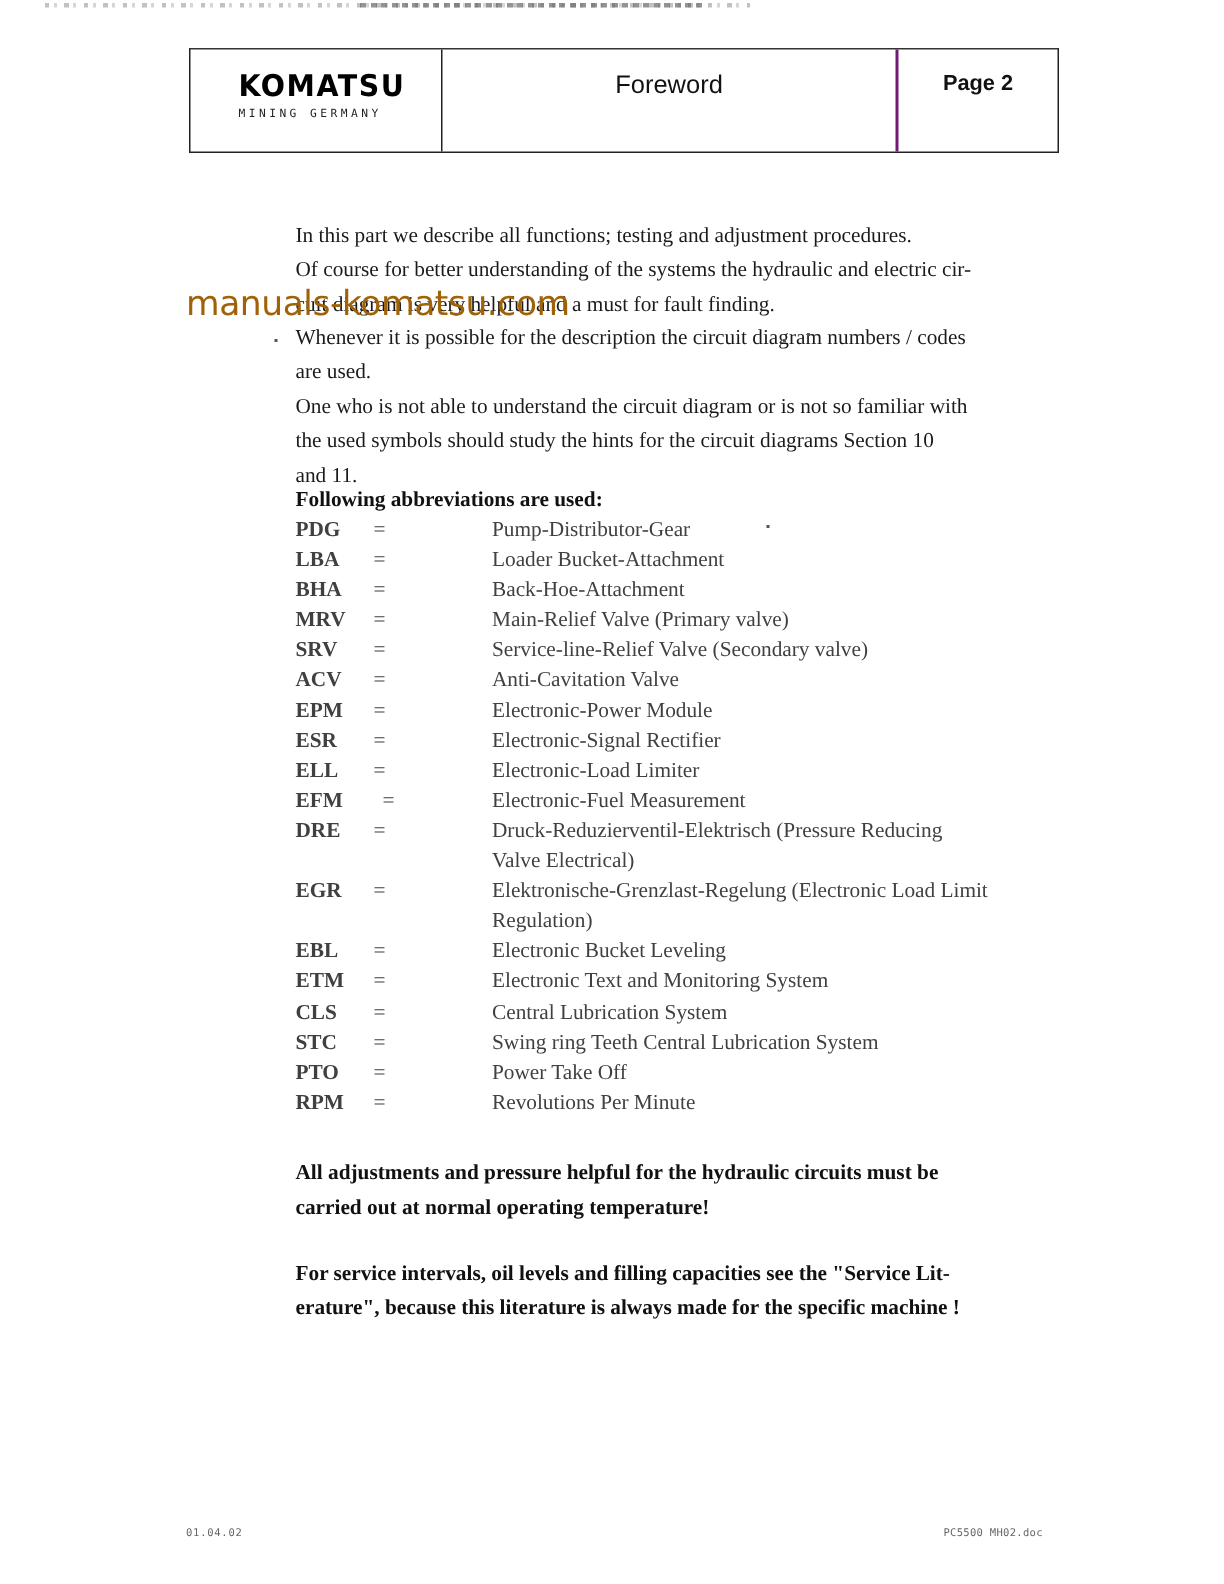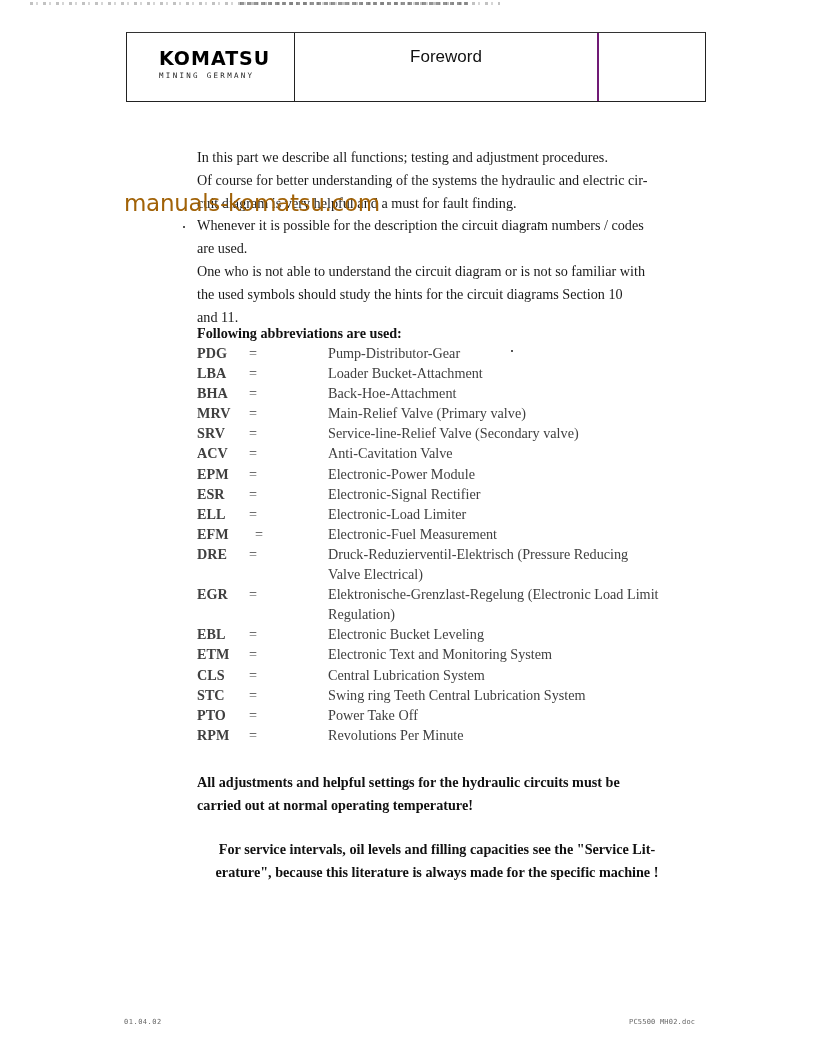--- a/index.html
+++ b/index.html
@@ -50,20 +50,23 @@
 <div class="scan-top"></div>
 <div class="scan-top2"></div>
 
 <div class="header-box">
   <div class="cell logo-cell">
     <div class="logo-word">KOMATSU</div>
     <div class="logo-sub">MINING GERMANY</div>
   </div>
   <div class="cell title-cell">
     <div class="title-text">Foreword</div>
+  </div>
+  <div class="cell page-cell">
+    <div class="page-text">Page 2</div>
   </div>
 </div>
 
 <div class="body-text">
   <p>In this part we describe all functions; testing and adjustment procedures.</p>
   <p>Of course for better understanding of the systems the hydraulic and electric cir-</p>
   <p>cuit diagram is very helpful and a must for fault finding.</p>
   <p>Whenever it is possible for the description the circuit diagram numbers / codes</p>
   <p>are used.</p>
   <p>One who is not able to understand the circuit diagram or is not so familiar with</p>
@@ -173,23 +176,23 @@
     <span class="abbr-desc">Power Take Off</span>
   </div>
   <div class="abbr-row">
     <span class="abbr-code">RPM</span>
     <span class="abbr-eq">=</span>
     <span class="abbr-desc">Revolutions Per Minute</span>
   </div>
 </div>
 
 <div class="note" style="top:771px;">
-  <p>All adjustments and helpful settings for the hydraulic circuits must be</p>
+  <p>All adjustments and pressure helpful for the hydraulic circuits must be</p>
   <p>carried out at normal operating temperature!</p>
 </div>
 
-<div class="note" style="top:838px;text-align:center;">
+<div class="note" style="top:838px;">
   <p>For service intervals, oil levels and filling capacities see the "Service Lit-</p>
   <p>erature", because this literature is always made for the specific machine !</p>
 </div>
 
 <div class="footer-left">01.04.02</div>
 <div class="footer-right">PC5500 MH02.doc</div>
 
 </body></html>

